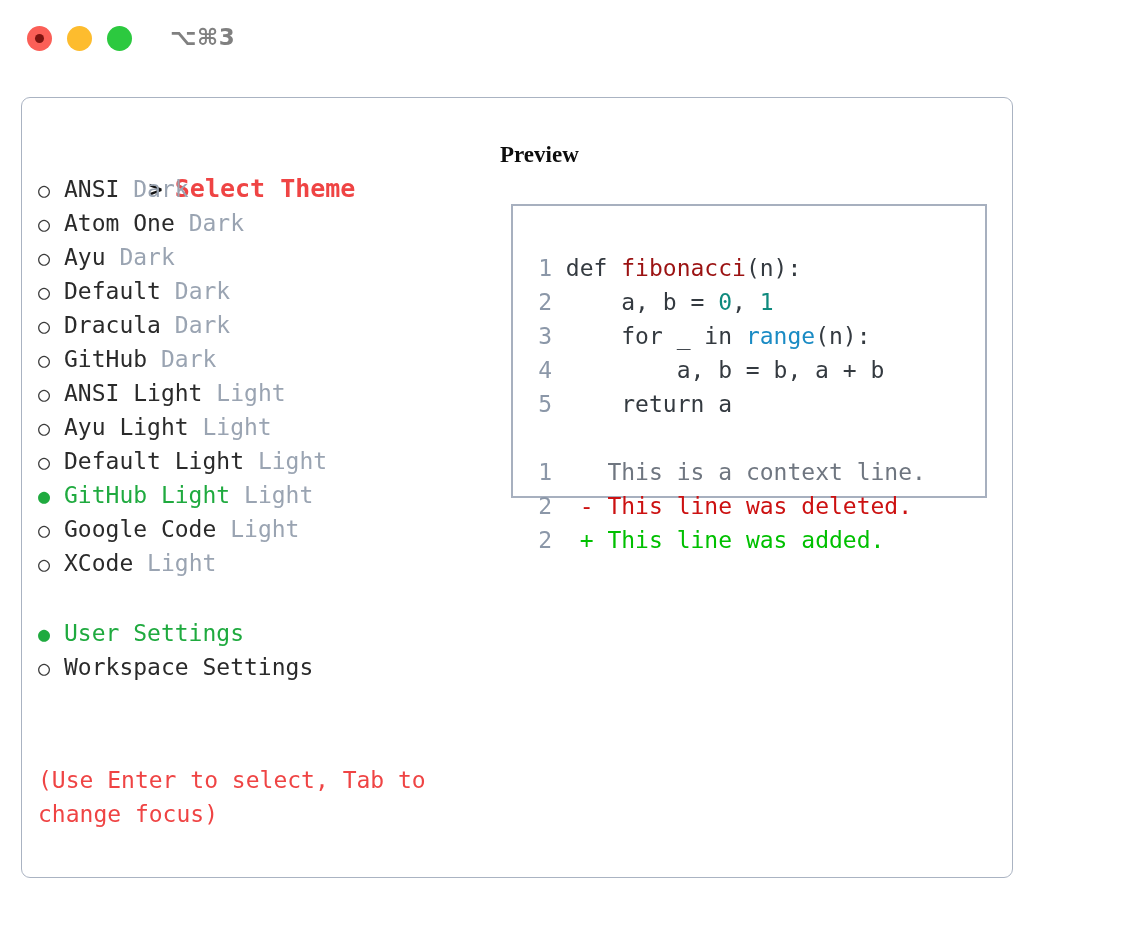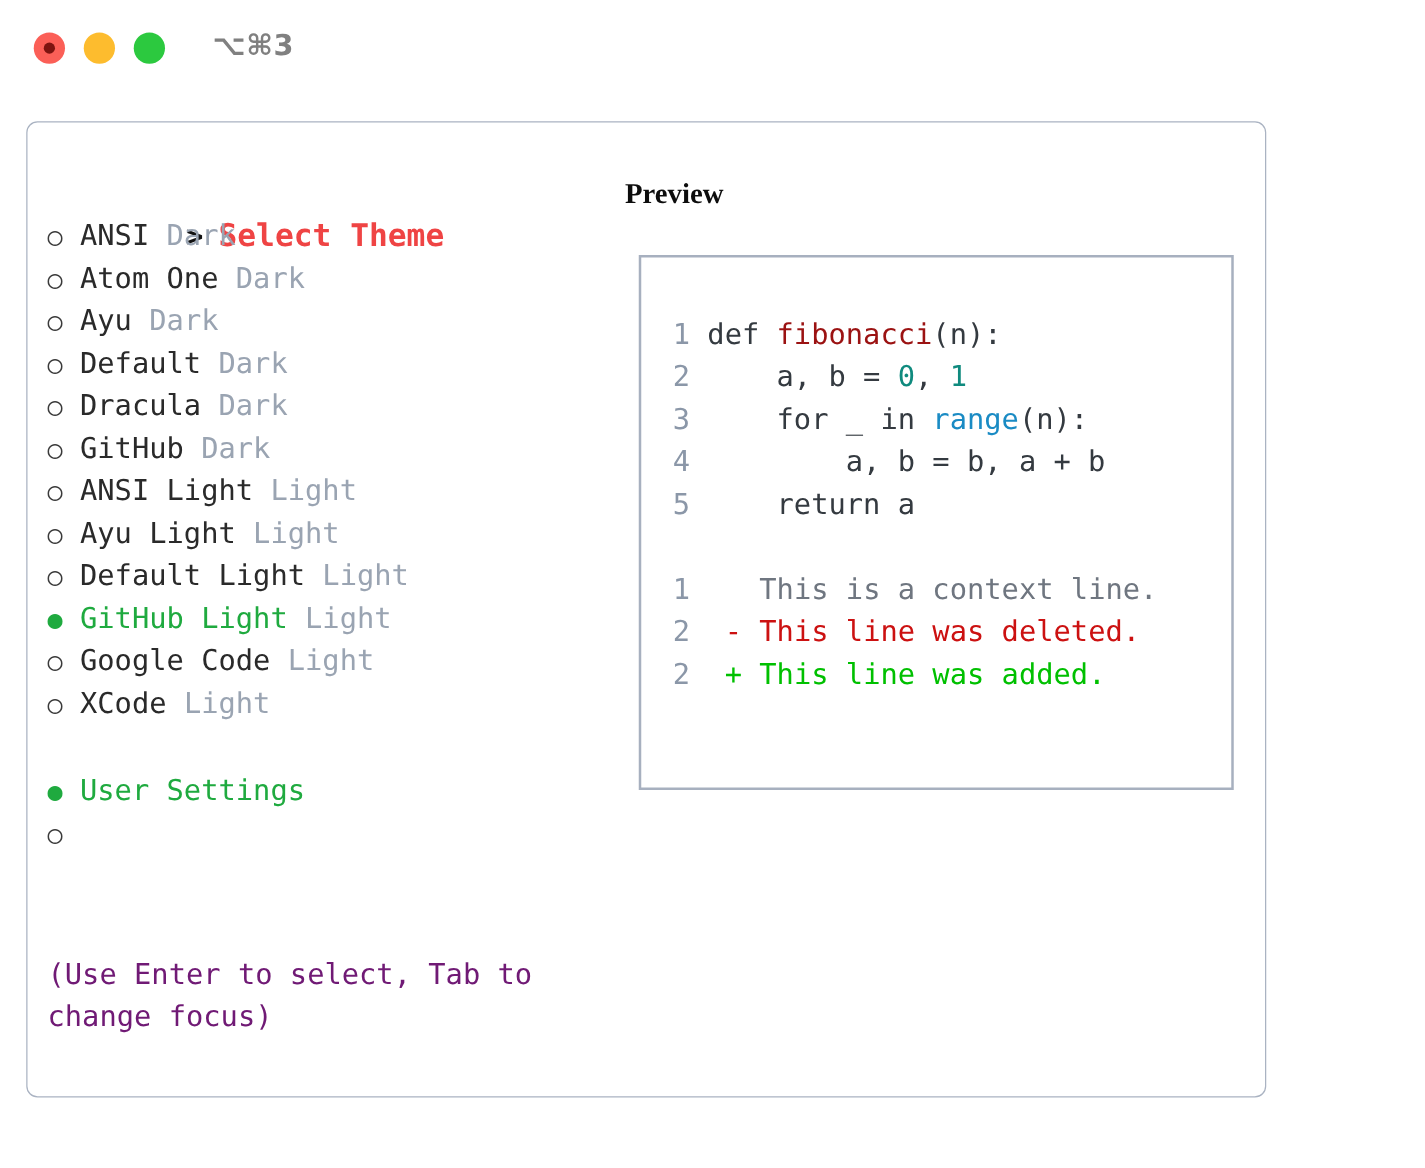--- a/index.html
+++ b/index.html
@@ -113,21 +113,21 @@
   #apply-gap { height: 36px; }
   #apply-title { color: #2a2a2a; }
 
   #hint {
     position: absolute;
     left: 16px;
     top: 665px;
     width: 410px;
     font-size: 23px;
     line-height: 34px;
-    color: #701a75;
+    color: #ef4444;
   }
 
   
   #right-col {
     position: absolute;
     left: 478px;
     top: 40px;
     width: 490px;
   }
   #preview-title {
@@ -135,21 +135,21 @@
     font-weight: bold;
     color: #0d0d0d;
     line-height: 34px;
     font-family: Liberation Serif, serif;
   }
   #preview-box {
     position: absolute;
     left: 11px;
     top: 66px;
     width: 476px;
-    height: 428px;
+    height: 294px;
     border: 2px solid #a7b0bf;
     box-sizing: border-box;
     background: #ffffff;
     text-decoration: underline;
   }
   #code-area {
     position: absolute;
     left: 15px;
     top: 45px;
     right: 8px;
@@ -209,21 +209,21 @@
           <div class="row"><span class="marker filled"></span><span class="theme-name selected">GitHub Light</span><span> </span><span class="variant">Light</span></div>
           <div class="row"><span class="marker hollow"></span><span class="theme-name">Google Code</span><span> </span><span class="variant">Light</span></div>
           <div class="row"><span class="marker hollow"></span><span class="theme-name">XCode</span><span> </span><span class="variant">Light</span></div>
         </div>
 
       <div id="apply-gap"></div>
 
 
       <div id="apply-list">
           <div class="row"><span class="marker filled"></span><span class="theme-name selected">User Settings</span></div>
-          <div class="row"><span class="marker hollow"></span></div>
+          <div class="row"><span class="marker hollow"></span><span class="theme-name">Workspace Settings</span></div>
         </div>
     </div>
 
     <div id="hint">(Use Enter to select, Tab to change focus)</div>
 
     <div id="right-col">
       <div id="preview-title">Preview</div>
 
       <div id="preview-box">
         <div id="code-area">

